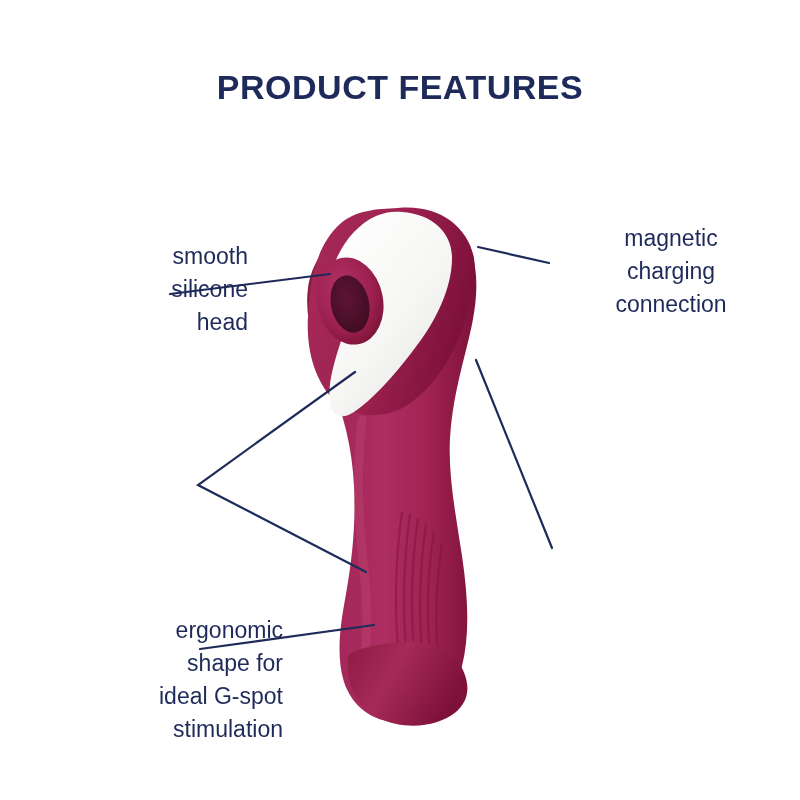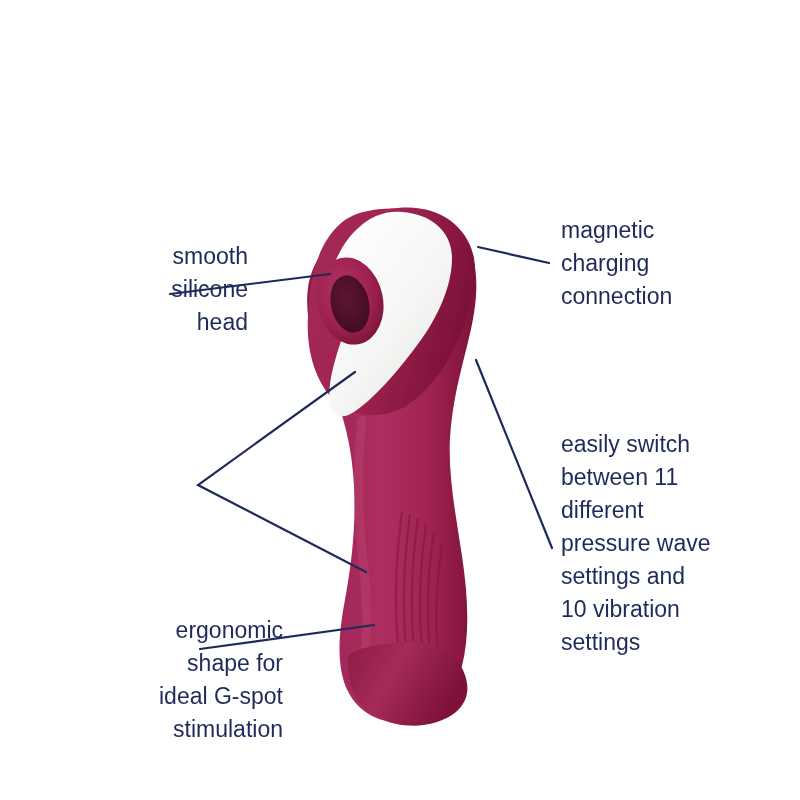--- a/index.html
+++ b/index.html
@@ -42,21 +42,21 @@
     color: #1e2a5a;
     font-family: "Liberation Sans", sans-serif;
     white-space: pre-line;
   }
   .callout-left  { text-align: right; }
   .callout-right { text-align: left; }
 
   .cal-smooth    { left: 68px;  top: 240px; width: 180px; }
   .cal-motors    { left: 68px;  top: 420px; width: 190px; }
   .cal-ergo      { left: 68px;  top: 590px; width: 215px; margin-top: 24px; }
-  .cal-magnetic  { left: 561px; top: 214px; width: 220px; }
+  .cal-magnetic  { left: 561px; top: 222px; width: 220px; text-align: center; }
   .cal-settings  { left: 561px; top: 428px; width: 225px; }
 
   .product-stage {
     position: absolute;
     left: 0;
     top: 0;
     width: 800px;
     height: 800px;
     pointer-events: none;
   }
@@ -66,20 +66,21 @@
     top: 0;
     width: 800px;
     height: 800px;
   }
 </style>
 </head>
 <body>
 
 <div id="infographic">
 
+  <div class="page-title">PRODUCT FEATURES</div>
 
   <svg class="product-stage" viewBox="0 0 800 800">
     <defs>
       <linearGradient id="bodyGrad" x1="0" y1="0" x2="1" y2="0">
         <stop offset="0%" stop-color="#8d1a42"></stop>
         <stop offset="18%" stop-color="#a3275a"></stop>
         <stop offset="45%" stop-color="#ad2e60"></stop>
         <stop offset="72%" stop-color="#a02352"></stop>
         <stop offset="100%" stop-color="#7d1139"></stop>
       </linearGradient>
@@ -199,21 +200,14 @@
 
   <div class="callout callout-left cal-ergo">ergonomic
 shape for
 ideal G-spot
 stimulation</div>
 
   <div class="callout callout-right cal-magnetic">magnetic
 charging
 connection</div>
 
-  <div class="callout callout-right cal-settings">easily switch
-between 11
-different
-pressure wave
-settings and
-10 vibration
-settings</div>
 
 </div>
 
 </body></html>

